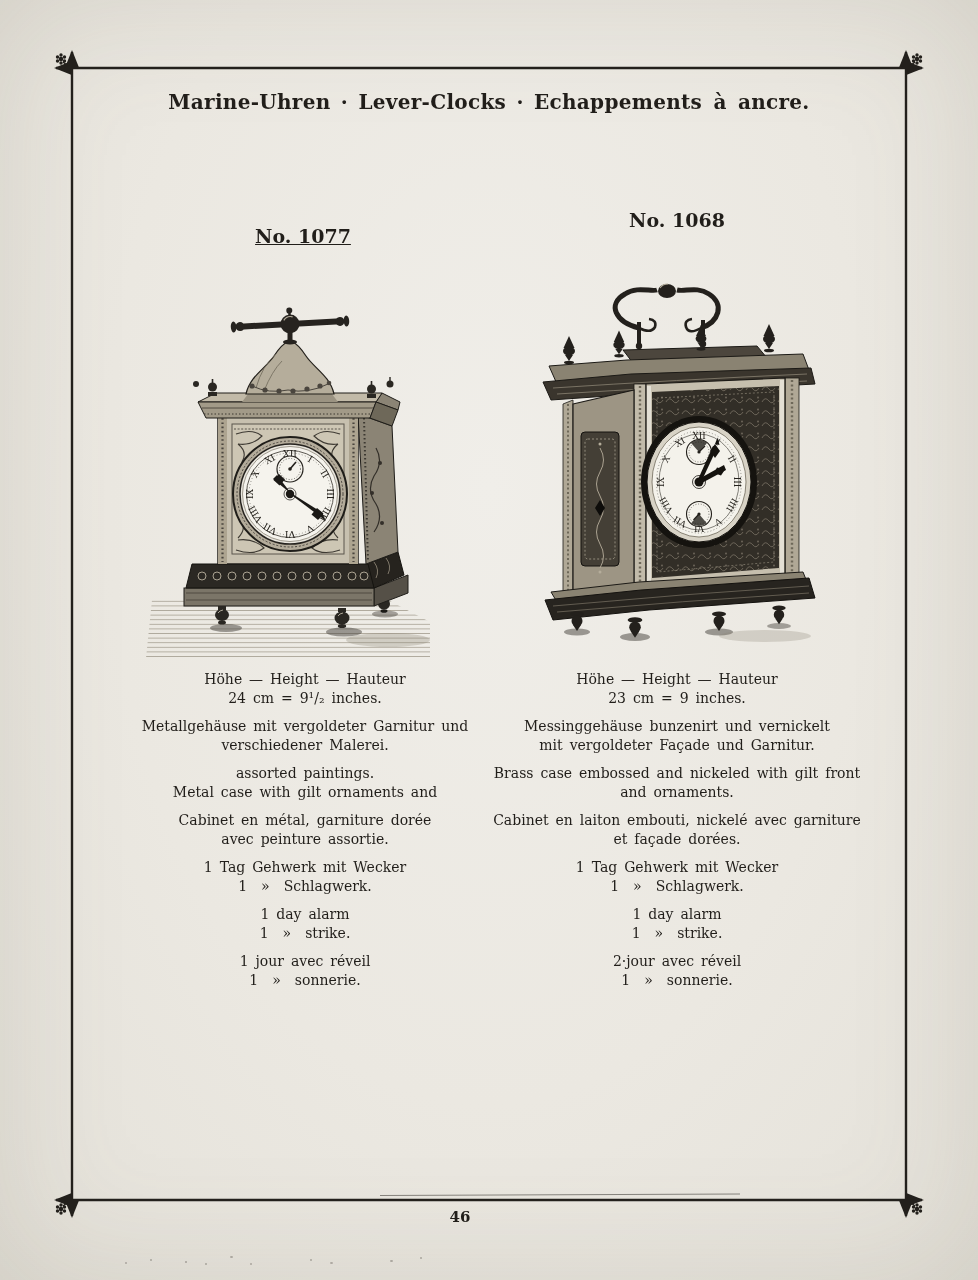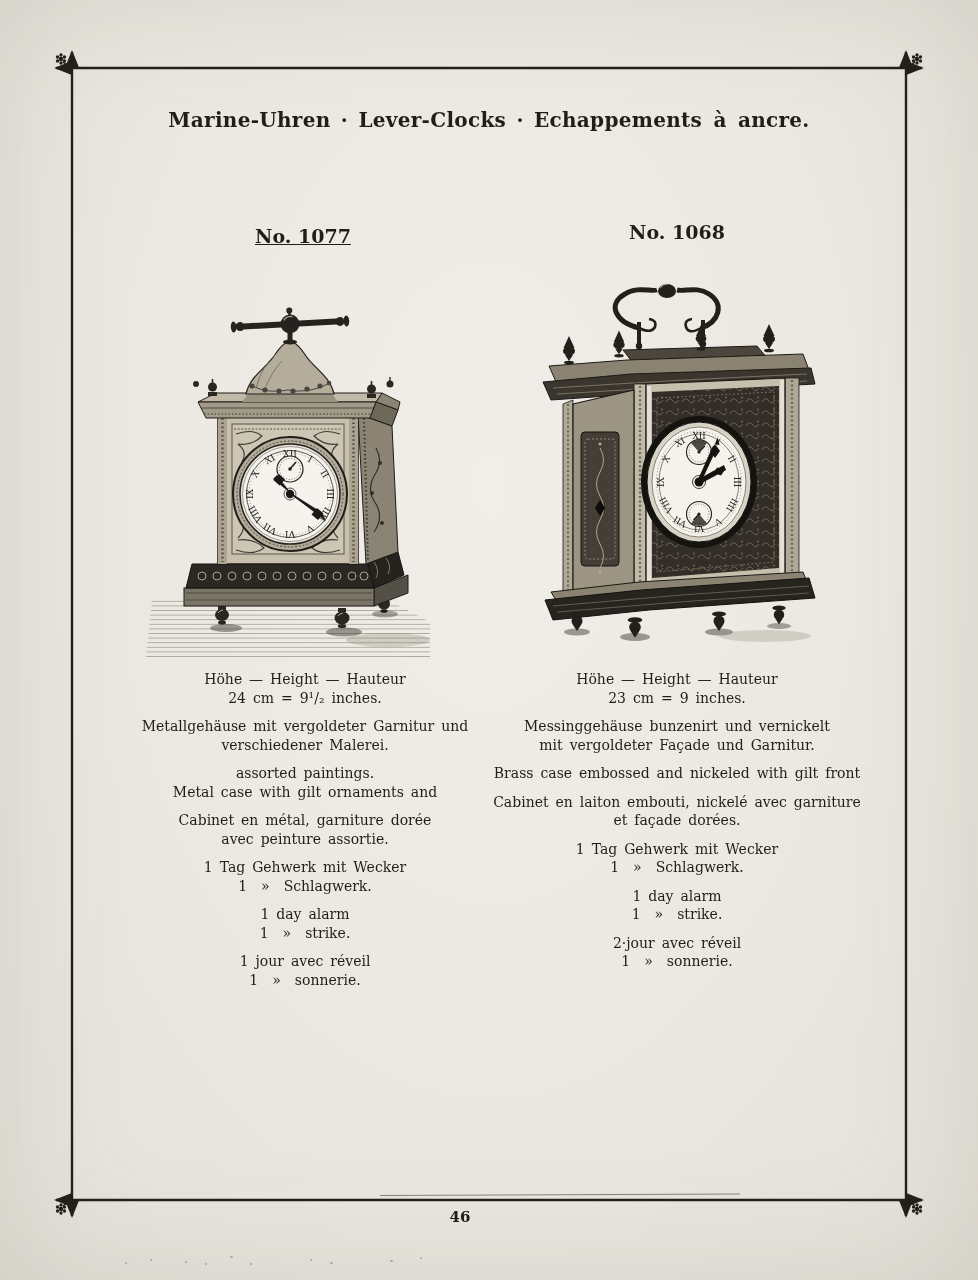--- a/index.html
+++ b/index.html
@@ -9,21 +9,21 @@
     background:
       radial-gradient(ellipse at 50% 38%, #f0eee9 0%, #ebe8e1 55%, #e4e1d9 100%);
     overflow:hidden;
     font-family:"DejaVu Serif", serif;
     color:#211e1a;
     box-shadow: inset 0 0 130px rgba(110,104,88,.16);
   }
   svg{display:block;}
   .abs{position:absolute;}
   .page-title{
-    left:0;top:107px;width:978px;
+    left:0;top:89px;width:978px;
     text-align:center;
     font-weight:bold;font-size:20px;line-height:26px;
     letter-spacing:.3px;word-spacing:4px;
   }
   .prod-no{
     width:430px;text-align:center;
     font-weight:bold;font-size:19px;
   }
   .col{
     width:430px;text-align:center;
@@ -69,21 +69,21 @@
     </g>
     <use href="#ros" x="0" y="0" transform="translate(61,59)"></use>
     <use href="#ros" x="0" y="0" transform="translate(917,59) scale(-1,1)"></use>
     <use href="#ros" x="0" y="0" transform="translate(61,1209) scale(1,-1)"></use>
     <use href="#ros" x="0" y="0" transform="translate(917,1209) scale(-1,-1)"></use>
   </svg>
 
   <div class="abs page-title">Marine-Uhren · Lever-Clocks · Echappements à ancre.</div>
 
   <div class="abs prod-no" style="left:88px;top:225px;text-decoration:underline;">No. 1077</div>
-  <div class="abs prod-no" style="left:462px;top:221px;">No. 1068</div>
+  <div class="abs prod-no" style="left:462px;top:209px;">No. 1068</div>
 
   <svg class="abs" style="left:138px;top:300px;" width="300" height="365" viewBox="0 0 300 365">
     <defs>
       <pattern id="lgnd" width="5" height="4.6" patternUnits="userSpaceOnUse">
         <path d="M0,2.3 H5" stroke="#a59f91" stroke-width="0.9"></path>
       </pattern>
       <clipPath id="lgclip">
           <polygon points="14,300 250,300 292,322 292,358 8,358"></polygon>
         </clipPath>
     </defs>
@@ -464,20 +464,21 @@
     <div class="para">
       <span class="ln">Höhe — Height — Hauteur</span>
       <span class="ln">23 cm = 9 inches.</span>
     </div>
     <div class="para">
       <span class="ln">Messinggehäuse bunzenirt und vernickelt</span>
       <span class="ln">mit vergoldeter Façade und Garnitur.</span>
     </div>
     <div class="para">
       <span class="ln">Brass case embossed and nickeled with gilt front</span>
+      <span class="ln">and ornaments.</span>
     </div>
     <div class="para">
       <span class="ln">Cabinet en laiton embouti, nickelé avec garniture</span>
       <span class="ln">et façade dorées.</span>
     </div>
     <div class="para pair">
       <span class="wrap">
         <span class="ln">1 Tag Gehwerk mit Wecker</span>
         <span class="ln">1 » Schlagwerk.</span>
       </span>

